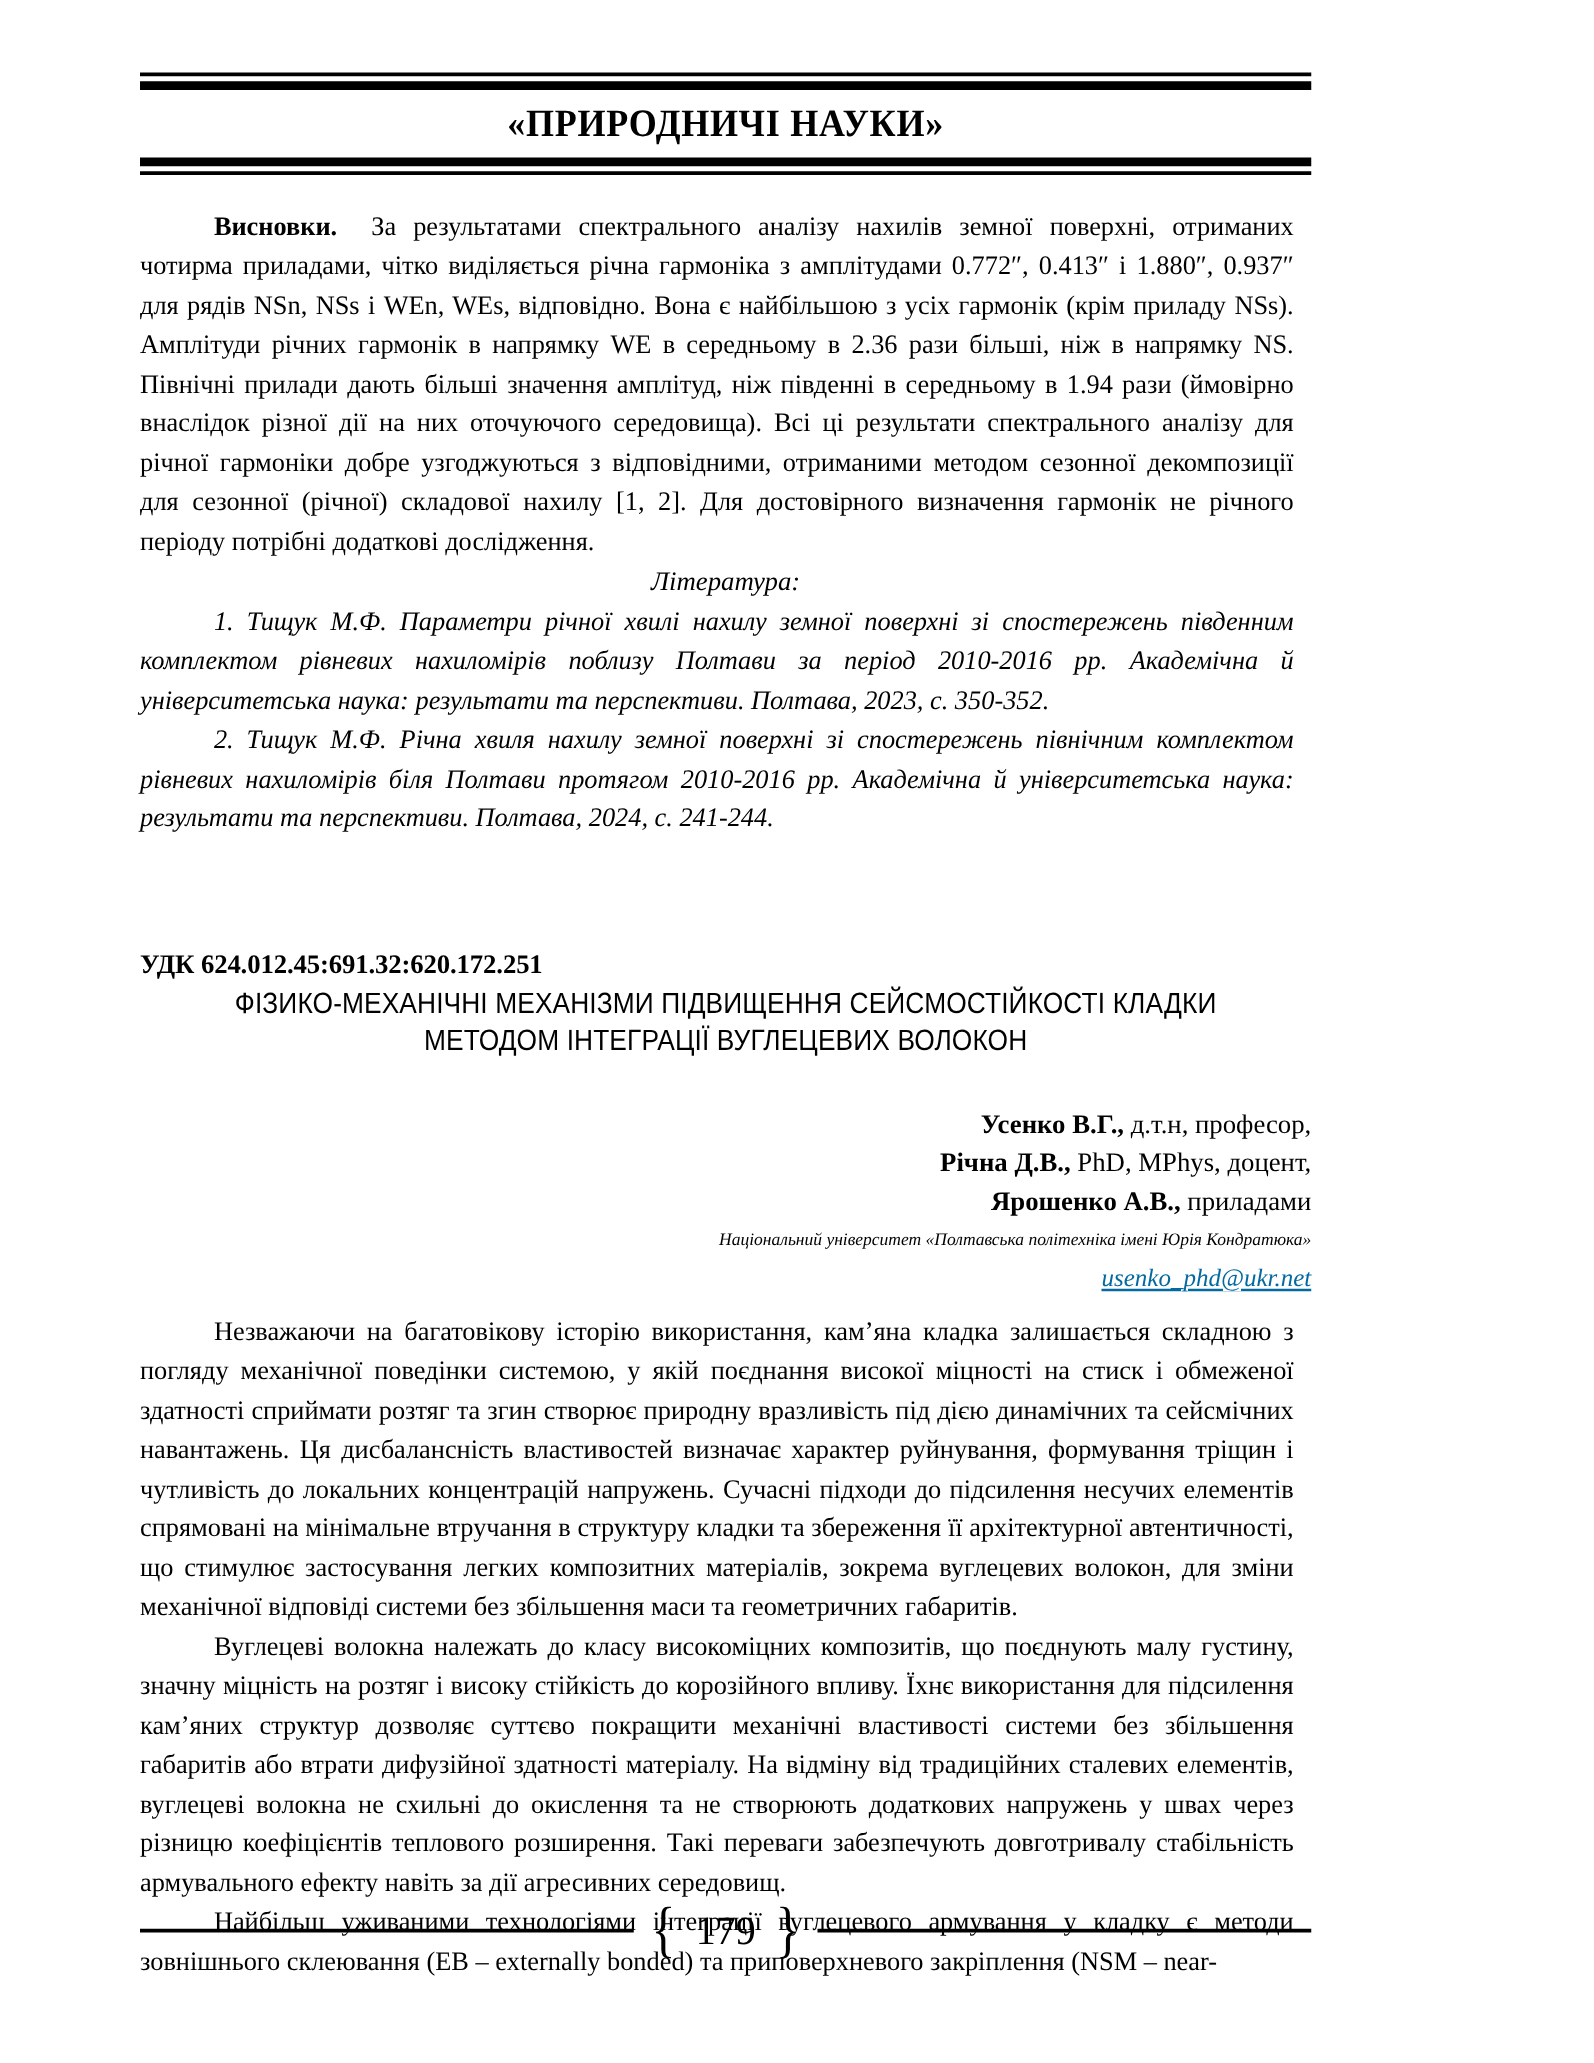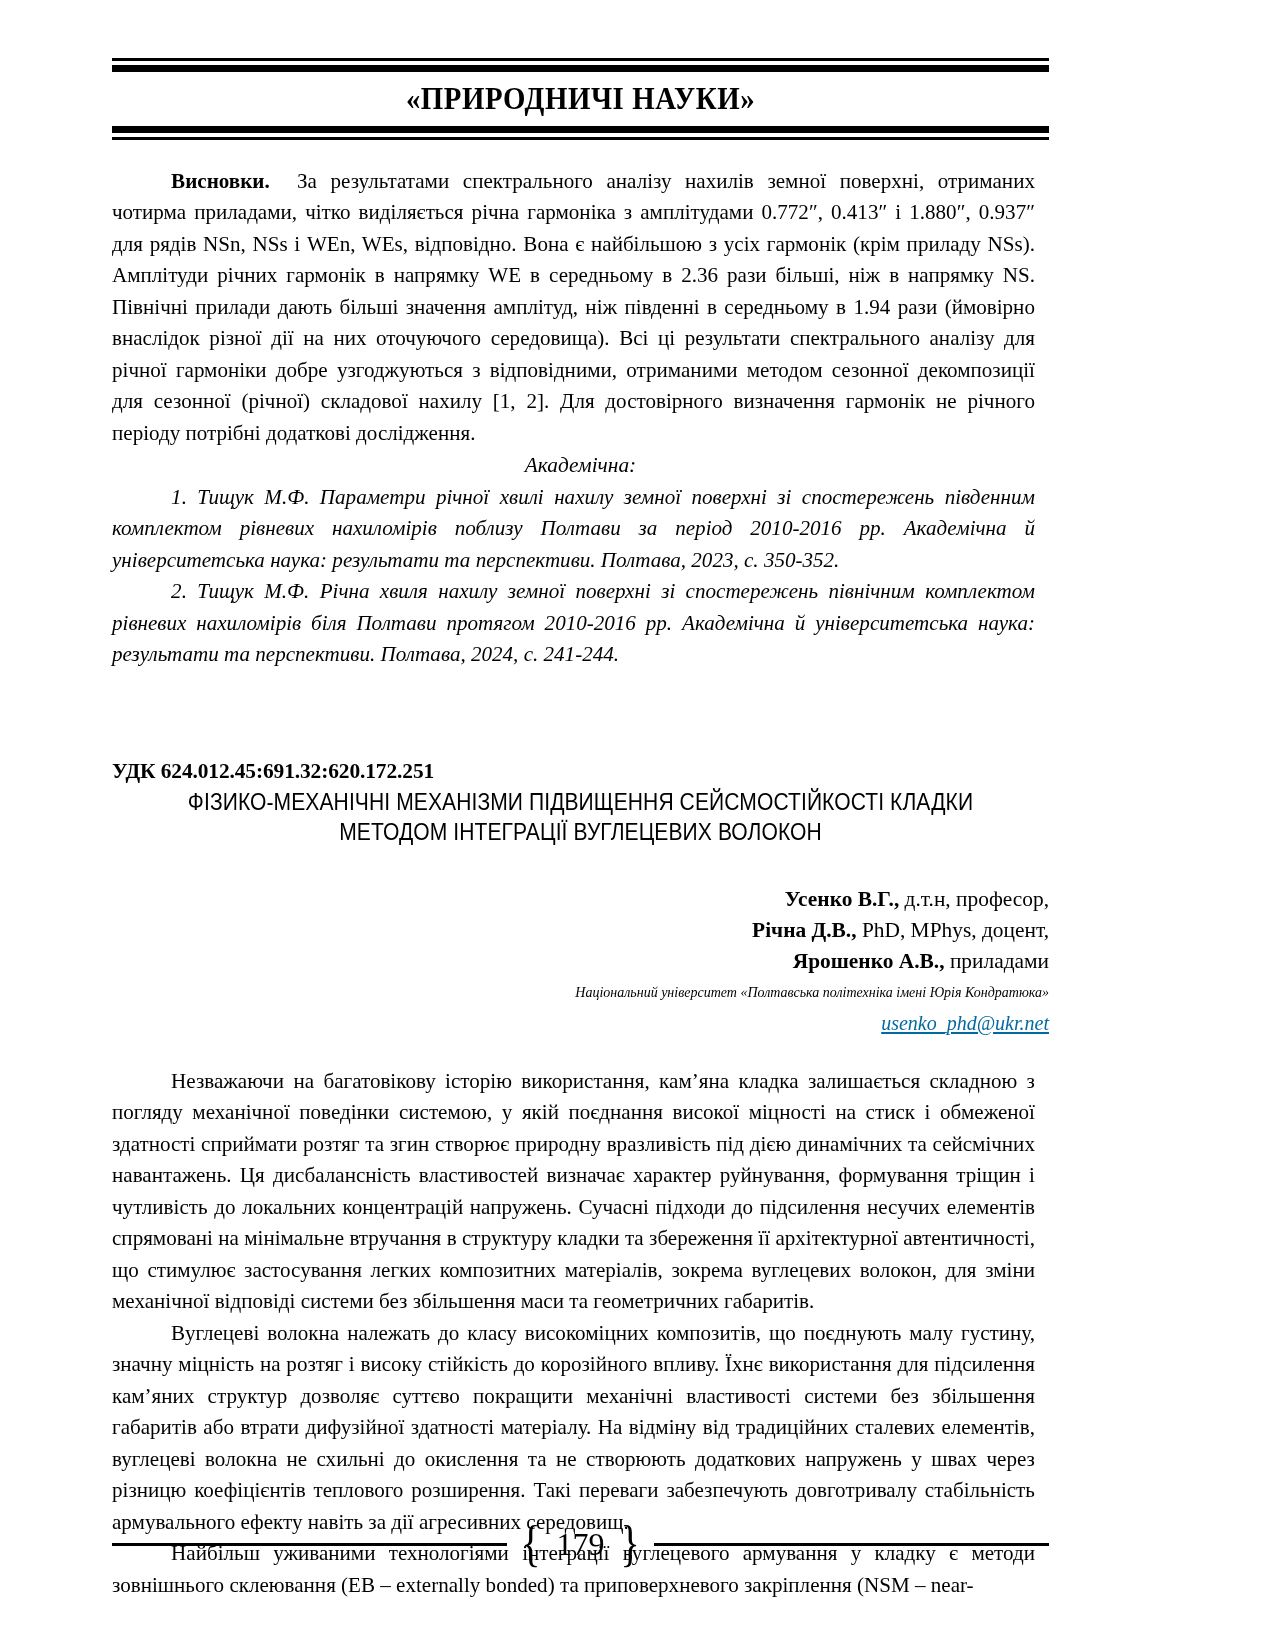--- a/index.html
+++ b/index.html
@@ -135,21 +135,21 @@
     line-height: 30px;
   }
   .email-link {
     font-style: italic;
     color: #0369a1;
     text-decoration: underline;
     text-underline-offset: 2px;
   }
 
   .body-col-2 {
-    margin-top: 28px;
+    margin-top: 12px;
   }
 
   
   .footer {
     position: absolute;
     left: 112px;
     right: 112px;
     bottom: 86px;
     height: 40px;
     display: flex;
@@ -190,21 +190,21 @@
     <div class="head-title">«ПРИРОДНИЧІ НАУКИ»</div>
     <div class="rule-thick"></div>
     <div class="rule-gap"></div>
     <div class="rule-thin"></div>
   </div>
 
   <div class="body-col">
 
     <p class="para"><span class="bold">Висновки.</span>&nbsp; <span>За результатами спектрального аналізу нахилів земної поверхні, отриманих чотирма приладами, чітко виділяється річна гармоніка з амплітудами 0.772″, 0.413″ і 1.880″, 0.937″ для рядів NSn, NSs і WEn, WEs, відповідно. Вона є найбільшою з усіх гармонік (крім приладу NSs). Амплітуди річних гармонік в напрямку WE в середньому в 2.36 рази більші, ніж в напрямку NS. Північні прилади дають більші значення амплітуд, ніж південні в середньому в 1.94 рази (ймовірно внаслідок різної дії на них оточуючого середовища).   Всі ці результати спектрального аналізу для річної гармоніки добре узгоджуються з відповідними, отриманими методом сезонної декомпозиції для сезонної (річної) складової нахилу [1, 2]. Для достовірного визначення гармонік не річного періоду потрібні додаткові дослідження.</span></p>
 
-    <div class="lit-heading">Академічна:</div>
+    <div class="lit-heading">Література:</div>
 
     <p class="ref">1. Тищук М.Ф.  Параметри річної хвилі нахилу земної поверхні зі спостережень південним комплектом рівневих нахиломірів поблизу Полтави за період 2010-2016 рр. Академічна й університетська наука: результати та перспективи. Полтава, 2023, с. 350-352.</p>
     <p class="ref">2. Тищук М.Ф.  Річна хвиля нахилу земної поверхні зі спостережень північним комплектом рівневих нахиломірів біля Полтави протягом 2010-2016 рр. Академічна й університетська наука: результати та перспективи. Полтава, 2024, с. 241-244.</p>
   </div>
 
   <div class="article-block">
 
     <div class="udc">УДК 624.012.45:691.32:620.172.251</div>
 
     <div class="article-title">

